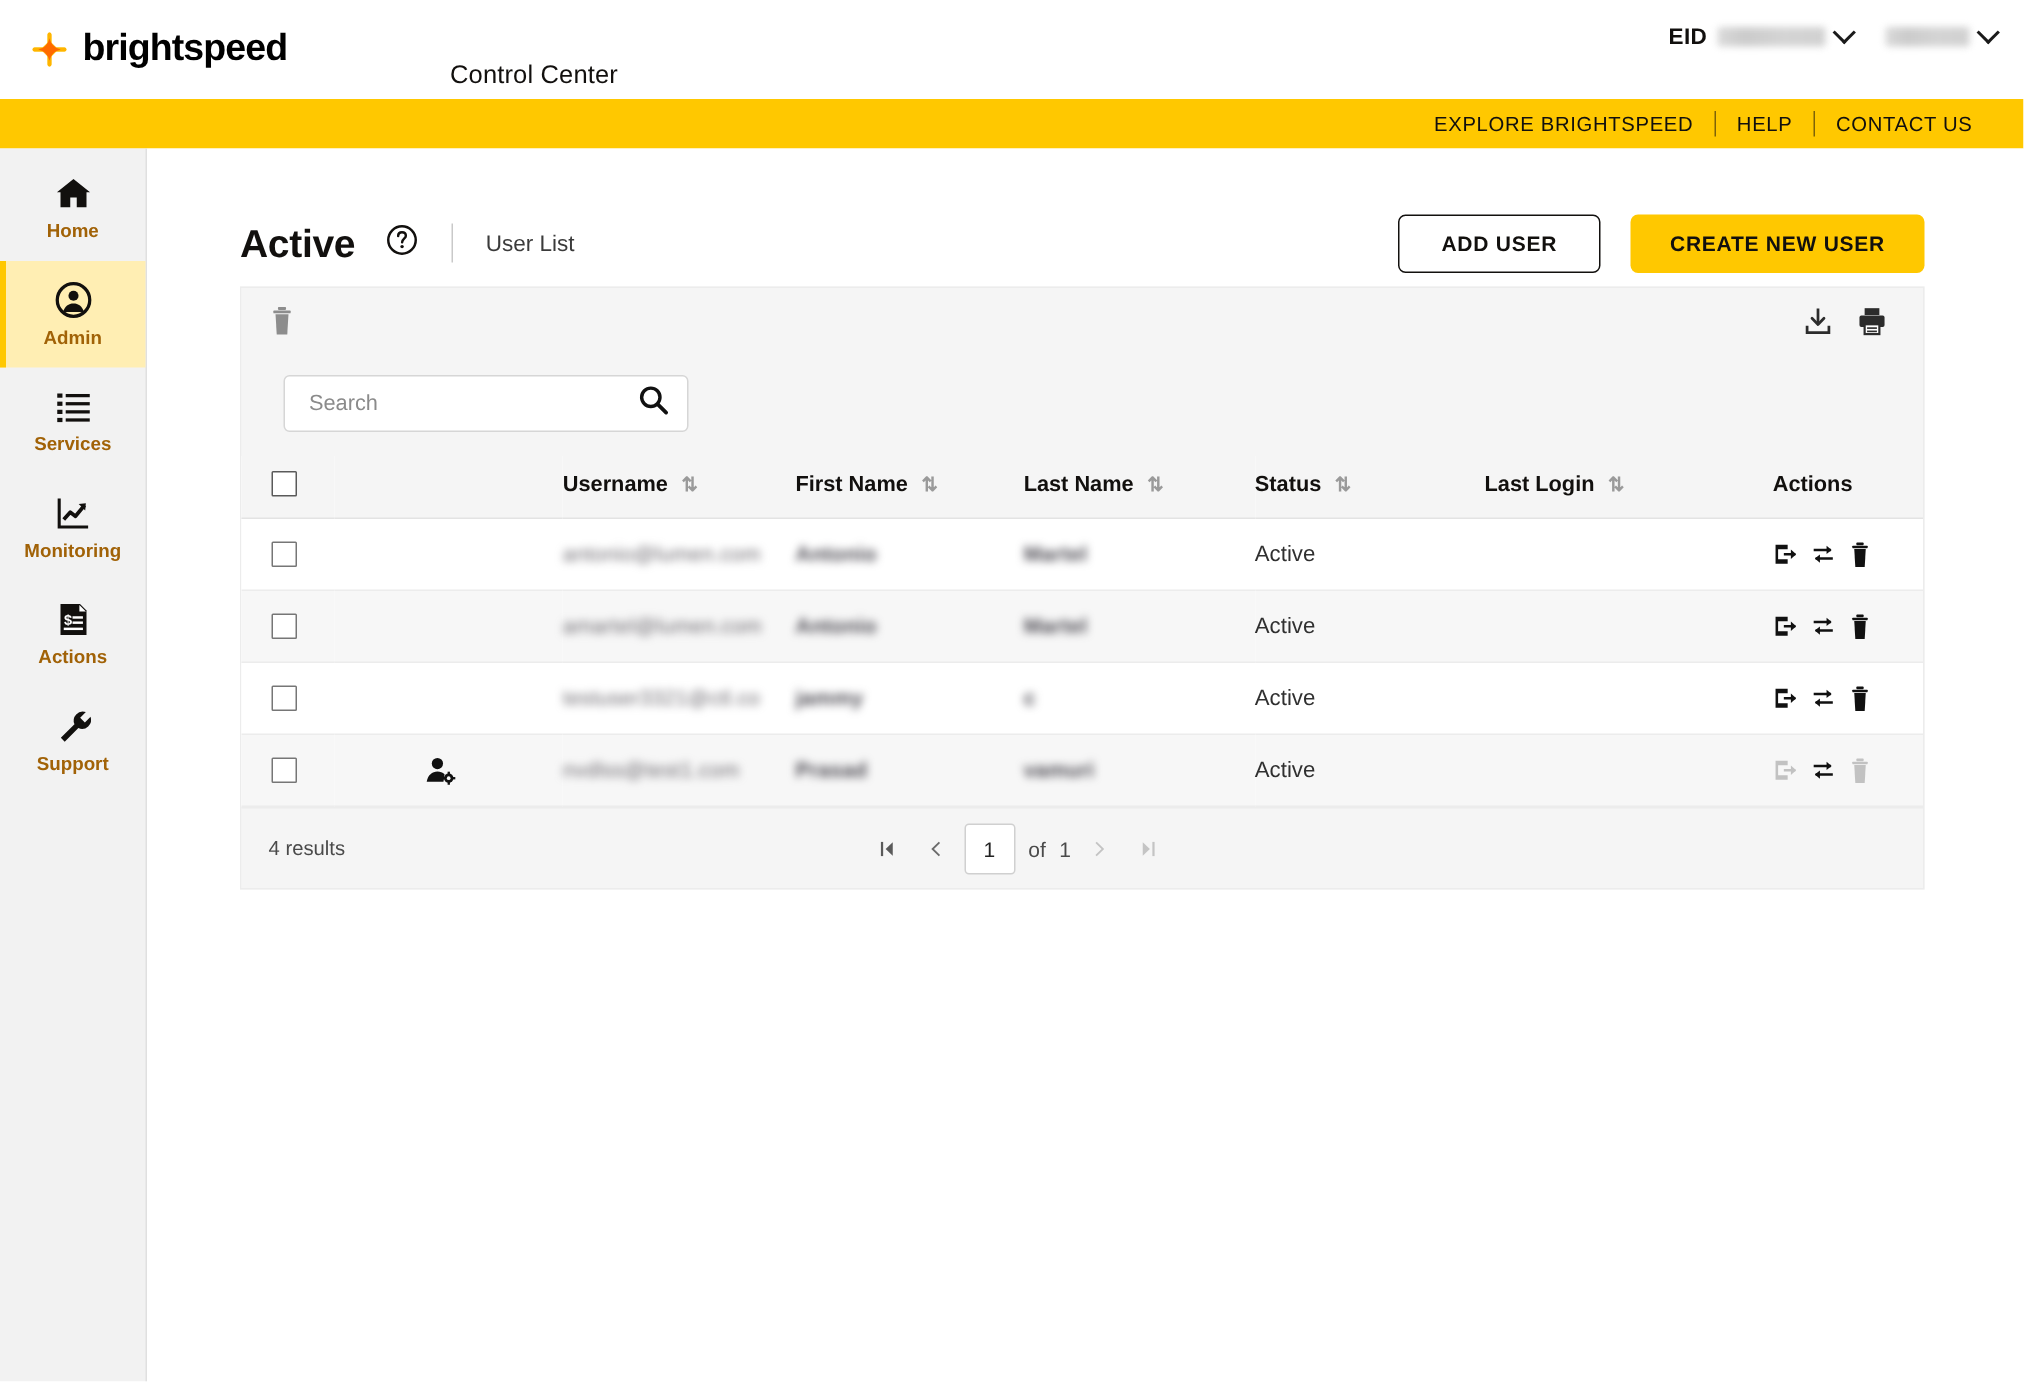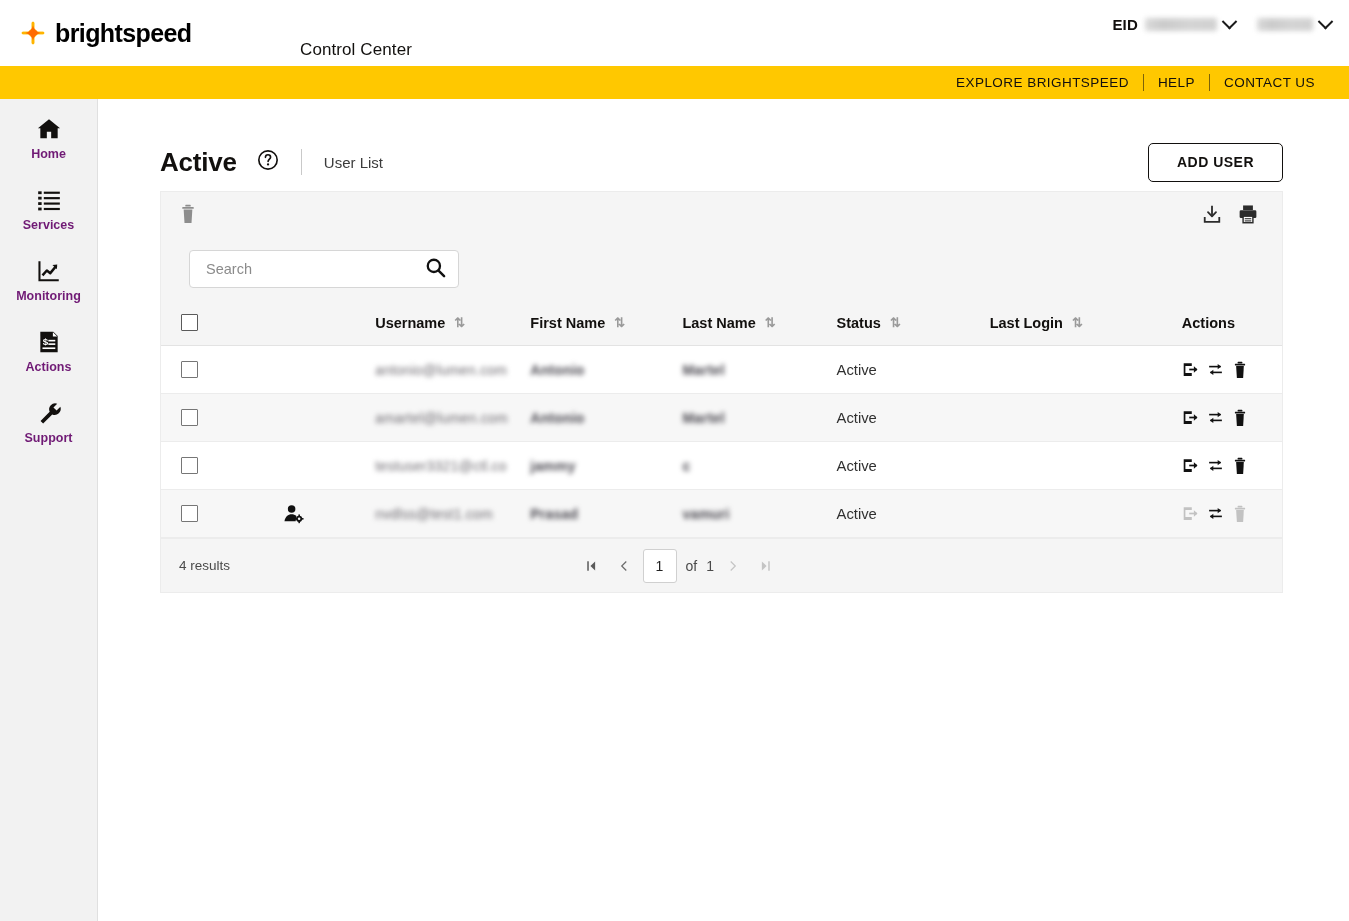--- a/index.html
+++ b/index.html
@@ -10,21 +10,21 @@
     font-family: "Liberation Sans", sans-serif;
     overflow: hidden;
   }
   .page { position: relative; width: 1349px; height: 921px; background:#fff; }
 
   
   .topbar {
     height: 66px; width: 100%; background: #ffffff;
     display: flex; align-items: center; position: relative;
   }
-  .brand { display:flex; align-items:center; margin-left: 20px; }
+  .brand { display:flex; align-items:flex-start; margin-left: 20px; }
   .brand-mark { width: 26px; height: 26px; position: relative; flex:none; }
   .brand-name {
     font-size: 25px; font-weight: bold; letter-spacing: -0.6px;
     color: #000; margin-left: 9px; line-height: 1;
   }
   .app-title {
     position:absolute; left: 300px; top: 40px;
     font-size: 17px; color: #12100e; letter-spacing: 0.1px;
   }
   .topbar-right {
@@ -72,21 +72,21 @@
   .nav-item {
     height: 71px; display:flex; flex-direction:column;
     align-items:center; justify-content:center; gap: 5px;
     position:relative; cursor:pointer;
   }
   .nav-item.active { background: #ffeeb3; }
   .nav-item.active::before {
     content:""; position:absolute; left:0; top:0; bottom:0;
     width: 4px; background: #ffc800;
   }
-  .nav-label { font-size: 12.5px; color:#701a75; font-weight:600; }
+  .nav-label { font-size: 12.5px; color:#a16207; font-weight:600; }
   .nav-ico { width:26px; height:26px; display:block; }
 
   
   .main { flex: 1; background: #ffffff; padding: 0; position:relative; }
 
   .page-head {
     display:flex; align-items:center; padding: 34px 0 0 62px;
     height: 92px;
   }
   .page-title { font-size: 26px; font-weight: bold; color:#12100e; letter-spacing:-.2px; }
@@ -246,20 +246,30 @@
 
       <div class="nav-item">
         <span class="nav-ico">
           <svg width="26" height="26" viewBox="0 0 24 24" fill="#12100e">
             <path d="M12 3 L1.8 11.2 L4 11.2 L4 20.5 L10 20.5 L10 14.5 L14 14.5 L14 20.5 L20 20.5 L20 11.2 L22.2 11.2 Z"></path>
           </svg>
         </span>
         <span class="nav-label">Home</span>
       </div>
 
+      <div class="nav-item active">
+        <span class="nav-ico">
+          <svg width="26" height="26" viewBox="0 0 24 24">
+            <circle cx="12" cy="12" r="10" fill="none" stroke="#12100e" stroke-width="2"></circle>
+            <circle cx="12" cy="9.4" r="3.1" fill="#12100e"></circle>
+            <path d="M5.6 19.4 C6.6 15.8 9 14.2 12 14.2 C15 14.2 17.4 15.8 18.4 19.4 Z" fill="#12100e"></path>
+          </svg>
+        </span>
+        <span class="nav-label">Admin</span>
+      </div>
 
       <div class="nav-item">
         <span class="nav-ico">
           <svg width="26" height="26" viewBox="0 0 24 24" fill="#12100e">
             <rect x="2" y="4" width="3.2" height="2.6"></rect>
               <rect x="7.2" y="4.3" width="14.8" height="2"></rect>
             <rect x="2" y="9" width="3.2" height="2.6"></rect>
               <rect x="7.2" y="9.3" width="14.8" height="2"></rect>
             <rect x="2" y="14" width="3.2" height="2.6"></rect>
               <rect x="7.2" y="14.3" width="14.8" height="2"></rect>
@@ -314,20 +324,21 @@
             <circle cx="12" cy="12" r="10" fill="none" stroke="#12100e" stroke-width="1.8"></circle>
             <path d="M9.2 9.1 C9.2 7.2 10.5 6.3 12 6.3 C13.6 6.3 14.8 7.3 14.8 8.9 C14.8 10.9 12.1 11.2 12.1 13.6" fill="none" stroke="#12100e" stroke-width="1.8" stroke-linecap="round"></path>
             <circle cx="12.05" cy="16.8" r="1.25" fill="#12100e"></circle>
           </svg>
         </span>
         <span class="head-sep"></span>
         <span class="crumb">User List</span>
 
         <div class="head-actions">
           <button class="btn btn-outline">ADD USER</button>
+          <button class="btn btn-primary">CREATE NEW USER</button>
         </div>
       </div>
 
       <div class="card">
 
         <div class="card-toolbar">
           <div class="tb-left">
             <span class="icon-btn">
               <svg width="18" height="20" viewBox="0 0 20 22" fill="#8d8d8d">
                 <rect x="7" y="0.6" width="6" height="2.2" rx="0.6"></rect>

